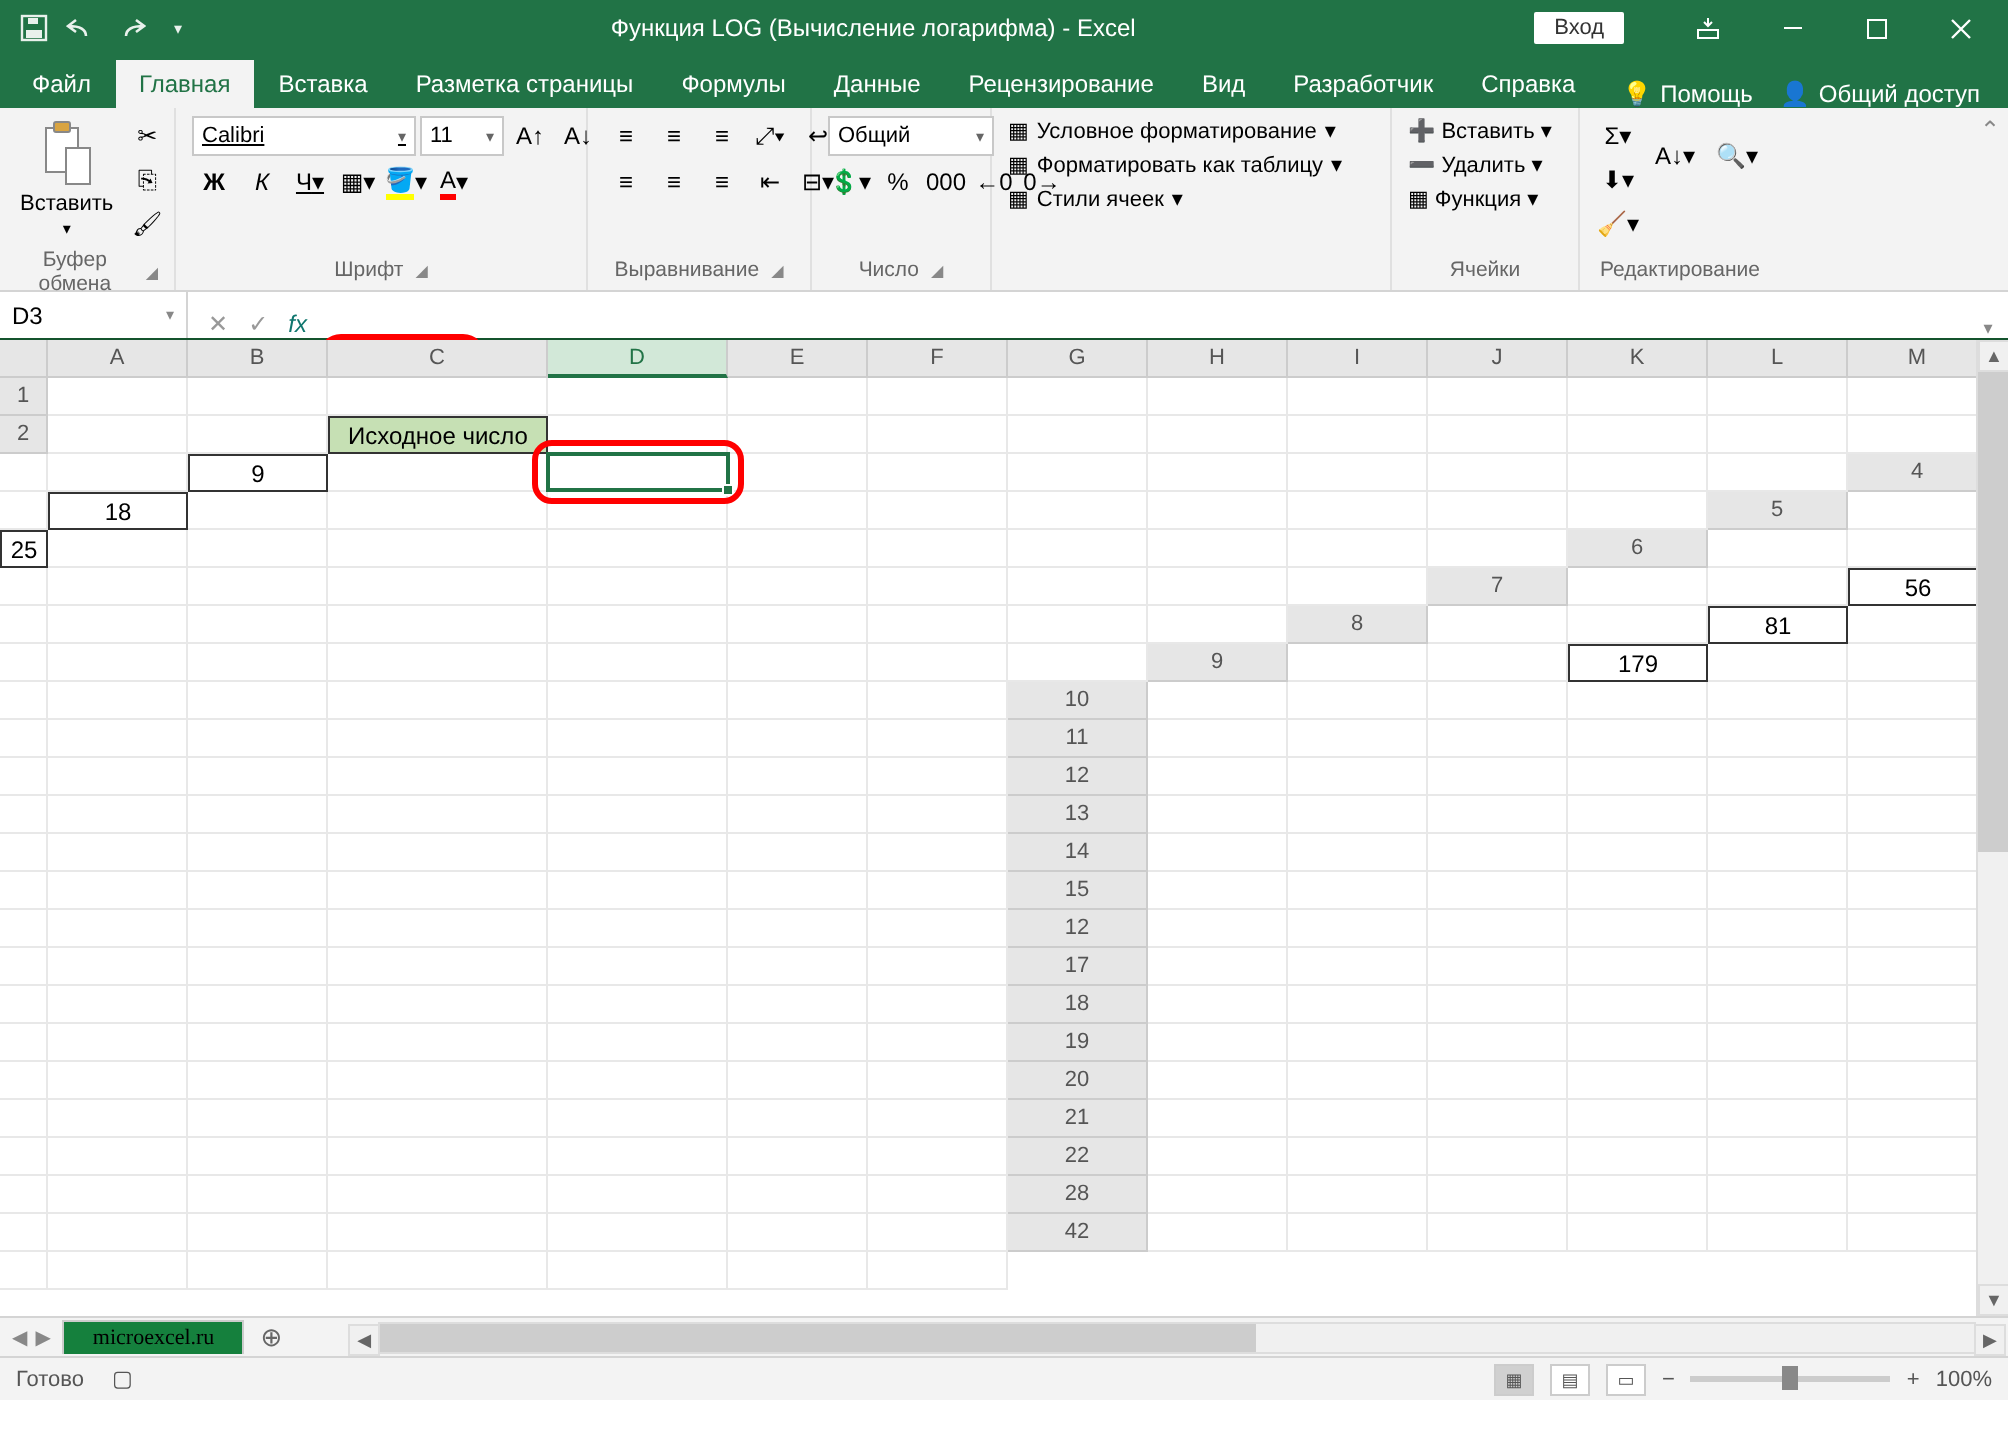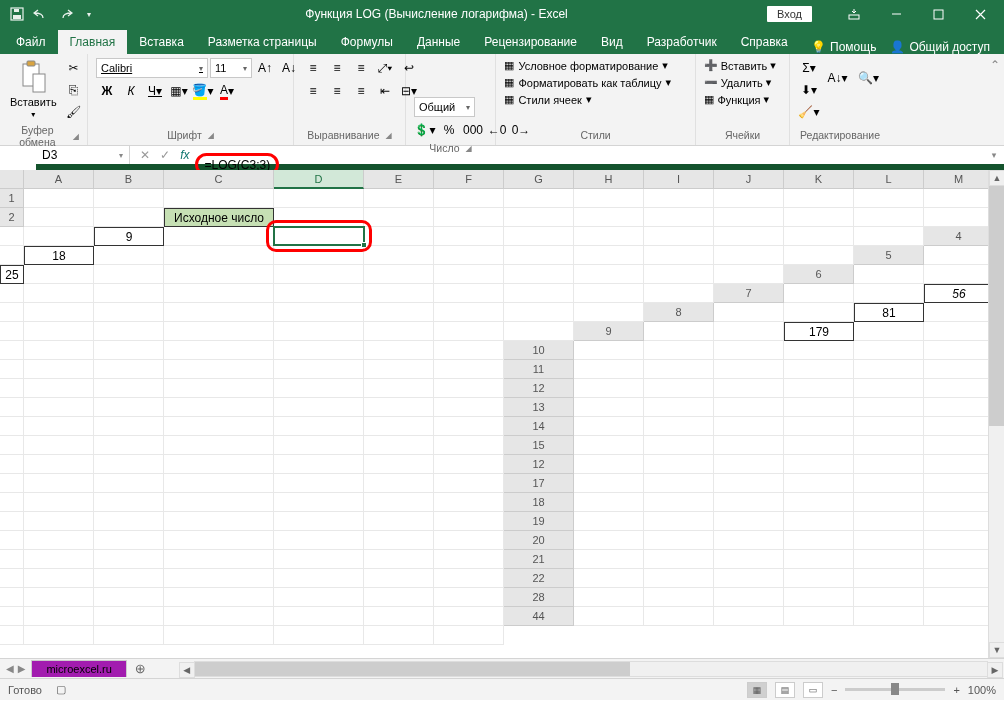--- a/index.html
+++ b/index.html
@@ -34,21 +34,21 @@
 .rrow { display: flex; align-items: center; gap: 2px; }
 .sel { border: 1px solid #c8c8c8; background: #fff; padding: 1px 4px; font-size: 11px; height: 20px; display: flex; align-items: center; }
 .sel .arrow { margin-left: auto; font-size: 8px; color: #666; }
 .bold { font-weight: bold; }
 .italic { font-style: italic; }
 .underline { text-decoration: underline; }
 .style-item { display: flex; align-items: center; gap: 4px; font-size: 11px; cursor: pointer; padding: 1px 0; }
 .cell-btn { display: flex; align-items: center; gap: 3px; font-size: 11px; cursor: pointer; padding: 1px 0; }
 
 
-.fbar-row { height: 24px; border-bottom: 6px solid #14532d; display: flex; align-items: center; background: #fff; margin-left: 36px; }
+.fbar-row { height: 24px; border-bottom: 1px solid #14532d; display: flex; align-items: flex-end; background: #fff; }
 .namebox { width: 94px; border-right: 1px solid #d4d4d4; padding: 0 6px; font-size: 12px; display: flex; align-items: center; height: 100%; }
 .namebox .arrow { margin-left: auto; font-size: 8px; color: #888; }
 .fx-btns { display: flex; align-items: center; gap: 10px; padding: 0 10px; color: #999; }
 .fx-btn { cursor: pointer; font-size: 12px; }
 .fx-label { font-style: italic; font-size: 12px; color: #0f766e; }
 .formula-input { flex: 1; padding: 0 6px; font-size: 12px; position: relative; }
 .formula-highlight { position: absolute; border: 3px solid #ff0000; border-radius: 12px; left: -4px; top: -2px; padding: 1px 6px; height: 23px; display: flex; align-items: center; }
 .fbar-expand { width: 20px; text-align: center; color: #888; cursor: pointer; font-size: 9px; }
 
 
@@ -64,21 +64,21 @@
 .cell.tb { border: 1px solid #333; background: #fff; }
 .cell.big { grid-column: span 2; }
 .active-cell-ring { position: absolute; border: 2px solid #217346; pointer-events: none; }
 .red-ring { position: absolute; border: 3px solid #ff0000; border-radius: 10px; pointer-events: none; }
 .fill-handle { position: absolute; width: 6px; height: 6px; background: #217346; border: 1px solid #fff; cursor: crosshair; }
 
 
 .hscroll-row { height: 20px; border-top: 1px solid #d4d4d4; display: flex; align-items: center; background: #f3f3f3; }
 .sheet-tabs { display: flex; align-items: center; height: 100%; }
 .sheet-nav { padding: 0 6px; color: #888; font-size: 10px; cursor: pointer; display: flex; gap: 4px; }
-.sheet-tab { background: #a21caf; border: 1px solid #ccc; border-bottom: none; padding: 2px 14px; font-size: 11px; cursor: pointer; }
+.sheet-tab { background: #15803d; border: 1px solid #ccc; border-bottom: none; padding: 2px 14px; font-size: 11px; cursor: pointer; font-family: Liberation Serif, serif; }
 .sheet-add { padding: 0 8px; font-size: 13px; color: #666; cursor: pointer; }
 .hscroll { flex: 1; margin-left: 40px; height: 16px; background: #f0f0f0; border: 1px solid #ddd; position: relative; }
 .hscroll-thumb { position: absolute; height: 100%; background: #cdcdcd; }
 .scroll-btn { width: 16px; height: 16px; background: #f0f0f0; border: 1px solid #ddd; text-align: center; font-size: 9px; line-height: 14px; color: #666; cursor: pointer; }
 
 .statusbar { height: 22px; background: #f3f3f3; border-top: 1px solid #d4d4d4; display: flex; align-items: center; font-size: 11px; color: #555; padding: 0 8px; }
 .sb-left { display: flex; align-items: center; gap: 14px; }
 .sb-right { margin-left: auto; display: flex; align-items: center; gap: 8px; }
 .view-btn { width: 20px; height: 16px; border: 1px solid #ccc; background: #fff; cursor: pointer; display: flex; align-items: center; justify-content: center; font-size: 9px; }
 .view-btn.active { background: #d0d0d0; }
@@ -232,21 +232,21 @@
       </div>
     </div>
     <div class="rgroup-label">
         <span>Выравнивание</span>
         <span class="launcher">◢</span>
       </div>
   </div>
 
   <div class="rgroup" style="width:90px;">
     <div class="rgroup-body rcol" style="gap:3px;">
-      <div class="sel" style="width:61px;margin-top:39px;">
+      <div class="sel" style="width:83px;">
           <span>Общий</span>
           <span class="arrow">▾</span>
         </div>
       <div class="rrow">
         <div class="rbtn-sm">💲▾</div>
         <div class="rbtn-sm">%</div>
         <div class="rbtn-sm">000</div>
         <div class="rbtn-sm">←0</div>
         <div class="rbtn-sm">0→</div>
       </div>
@@ -256,23 +256,20 @@
         <span class="launcher">◢</span>
       </div>
   </div>
 
   <div class="rgroup" style="width:200px;">
     <div class="rgroup-body rcol">
       <div class="style-item"><span>▦</span><span>Условное форматирование</span>▾</div>
       <div class="style-item"><span>▦</span><span>Форматировать как таблицу</span>▾</div>
       <div class="style-item"><span>▦</span><span>Стили ячеек</span>▾</div>
     </div>
-    <div class="rgroup-label">
-        <span>Стили</span>
-      </div>
   </div>
 
   <div class="rgroup" style="width:94px;">
     <div class="rgroup-body rcol">
       <div class="cell-btn"><span>➕</span><span>Вставить</span>▾</div>
       <div class="cell-btn"><span>➖</span><span>Удалить</span>▾</div>
       <div class="cell-btn"><span>▦</span><span>Функция</span>▾</div>
     </div>
     <div class="rgroup-label">
         <span>Ячейки</span>
@@ -412,21 +409,21 @@
       <div class="cell"></div>
       <div class="cell"></div>
       <div class="cell"></div>
       <div class="cell"></div>
       <div class="cell"></div>
       <div class="cell"></div>
       <div class="cell"></div>
       <div class="rowh">7</div>
       <div class="cell"></div>
       <div class="cell"></div>
-      <div class="cell tb big" style="grid-column: auto; font-style: italic;">56</div>
+      <div class="cell tb big" style="grid-column: auto;">56</div>
       <div class="cell"></div>
       <div class="cell"></div>
       <div class="cell"></div>
       <div class="cell"></div>
       <div class="cell"></div>
       <div class="cell"></div>
       <div class="cell"></div>
       <div class="cell"></div>
       <div class="cell"></div>
       <div class="cell"></div>
@@ -661,21 +658,21 @@
       <div class="cell"></div>
       <div class="cell"></div>
       <div class="cell"></div>
       <div class="cell"></div>
       <div class="cell"></div>
       <div class="cell"></div>
       <div class="cell"></div>
       <div class="cell"></div>
       <div class="cell"></div>
       <div class="cell"></div>
-      <div class="rowh">44</div>
+      <div class="rowh">42</div>
       <div class="cell"></div>
       <div class="cell"></div>
       <div class="cell"></div>
       <div class="cell"></div>
       <div class="cell"></div>
       <div class="cell"></div>
       <div class="cell"></div>
       <div class="cell"></div>
       <div class="cell"></div>
       <div class="cell"></div>

